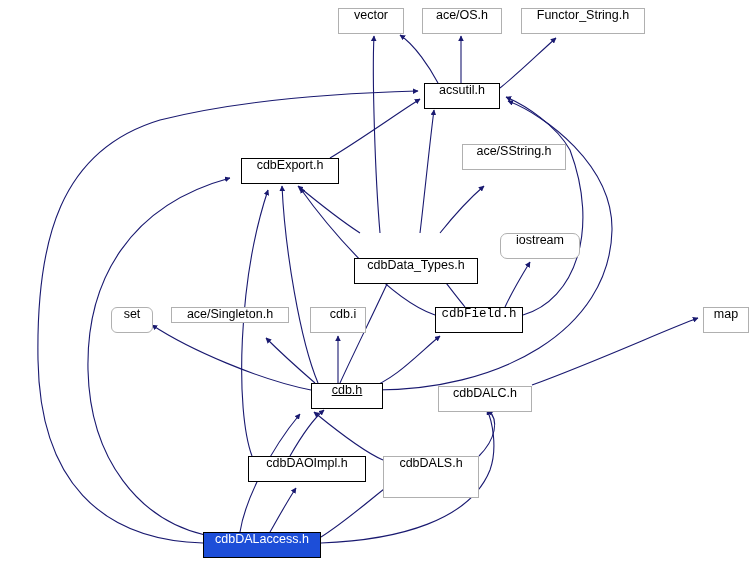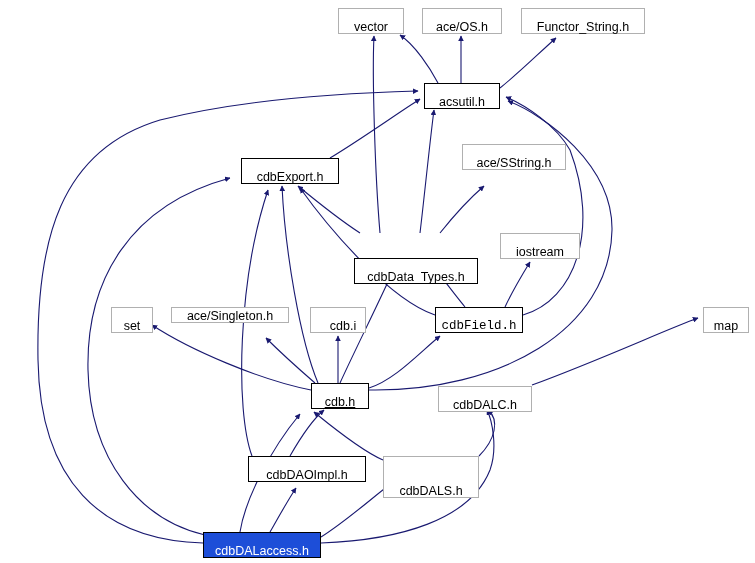--- a/index.html
+++ b/index.html
@@ -1,21 +1,21 @@
 <!DOCTYPE html>
 <html><head>
 <meta charset="utf-8">
 <style>
   html,body{margin:0;padding:0;background:#ffffff;}
   body{width:755px;height:563px;overflow:hidden;
        font-family:"Liberation Sans", sans-serif;}
   #graph{position:relative;width:755px;height:563px;}
   svg{position:absolute;left:0;top:0;width:755px;height:563px;display:block;}
   .nodebox{position:absolute;box-sizing:border-box;display:flex;
-           align-items:flex-end;justify-content:center;
+           align-items:flex-start;justify-content:center;
            font-size:12.5px;line-height:1;white-space:nowrap;
            background:#ffffff;color:#000000;border:1px solid #b0b0b0;}
   .nodebox.internal{border:1px solid #000000;}
   .nodebox.root{background:#1d4ed8;color:#ffffff;border:1px solid #000000;}
   .nlabel{pointer-events:none;}
 </style>
 </head>
 <body>
 
 <div id="graph">
@@ -73,39 +73,39 @@
       </div>
       <div class="nodebox internal" style="left: 241px; top: 158px; width: 98px; height: 26px;">
         <span class="nlabel">cdbExport.h</span>
       </div>
       <div class="nodebox external" style="left: 462px; top: 144px; width: 104px; height: 26px;">
         <span class="nlabel">ace/SString.h</span>
       </div>
       <div class="nodebox internal" style="left: 354px; top: 233px; width: 124px; height: 26px; margin-top: 25px;">
         <span class="nlabel">cdbData_Types.h</span>
       </div>
-      <div class="nodebox external" style="left: 500px; top: 233px; width: 80px; height: 26px;">
+      <div class="nodebox external" style="left: 500px; top: 233px; width: 80px; height: 26px; border-radius: 7px;">
         <span class="nlabel">iostream</span>
       </div>
-      <div class="nodebox external" style="left: 111px; top: 307px; width: 42px; height: 26px;">
+      <div class="nodebox external" style="left: 111px; top: 307px; width: 42px; height: 26px; border-radius: 6px;">
         <span class="nlabel">set</span>
       </div>
       <div class="nodebox external" style="left: 171px; top: 307px; width: 118px; height: 16px;">
         <span class="nlabel">ace/Singleton.h</span>
       </div>
       <div class="nodebox external" style="left: 310px; top: 307px; width: 56px; height: 26px; padding-left: 10px;">
         <span class="nlabel">cdb.i</span>
       </div>
       <div class="nodebox internal" style="left: 435px; top: 307px; width: 88px; height: 26px; font-family: Liberation Mono, monospace;">
         <span class="nlabel">cdbField.h</span>
       </div>
       <div class="nodebox external" style="left: 703px; top: 307px; width: 46px; height: 26px;">
         <span class="nlabel">map</span>
       </div>
-      <div class="nodebox internal" style="left: 311px; top: 383px; width: 58px; height: 26px; text-decoration: underline;">
+      <div class="nodebox internal" style="left: 311px; top: 383px; width: 72px; height: 26px; text-decoration: underline;">
         <span class="nlabel">cdb.h</span>
       </div>
       <div class="nodebox external" style="left: 438px; top: 386px; width: 94px; height: 26px;">
         <span class="nlabel">cdbDALC.h</span>
       </div>
       <div class="nodebox internal" style="left: 248px; top: 456px; width: 118px; height: 26px;">
         <span class="nlabel">cdbDAOImpl.h</span>
       </div>
       <div class="nodebox external" style="left: 383px; top: 456px; width: 96px; height: 42px;">
         <span class="nlabel">cdbDALS.h</span>

